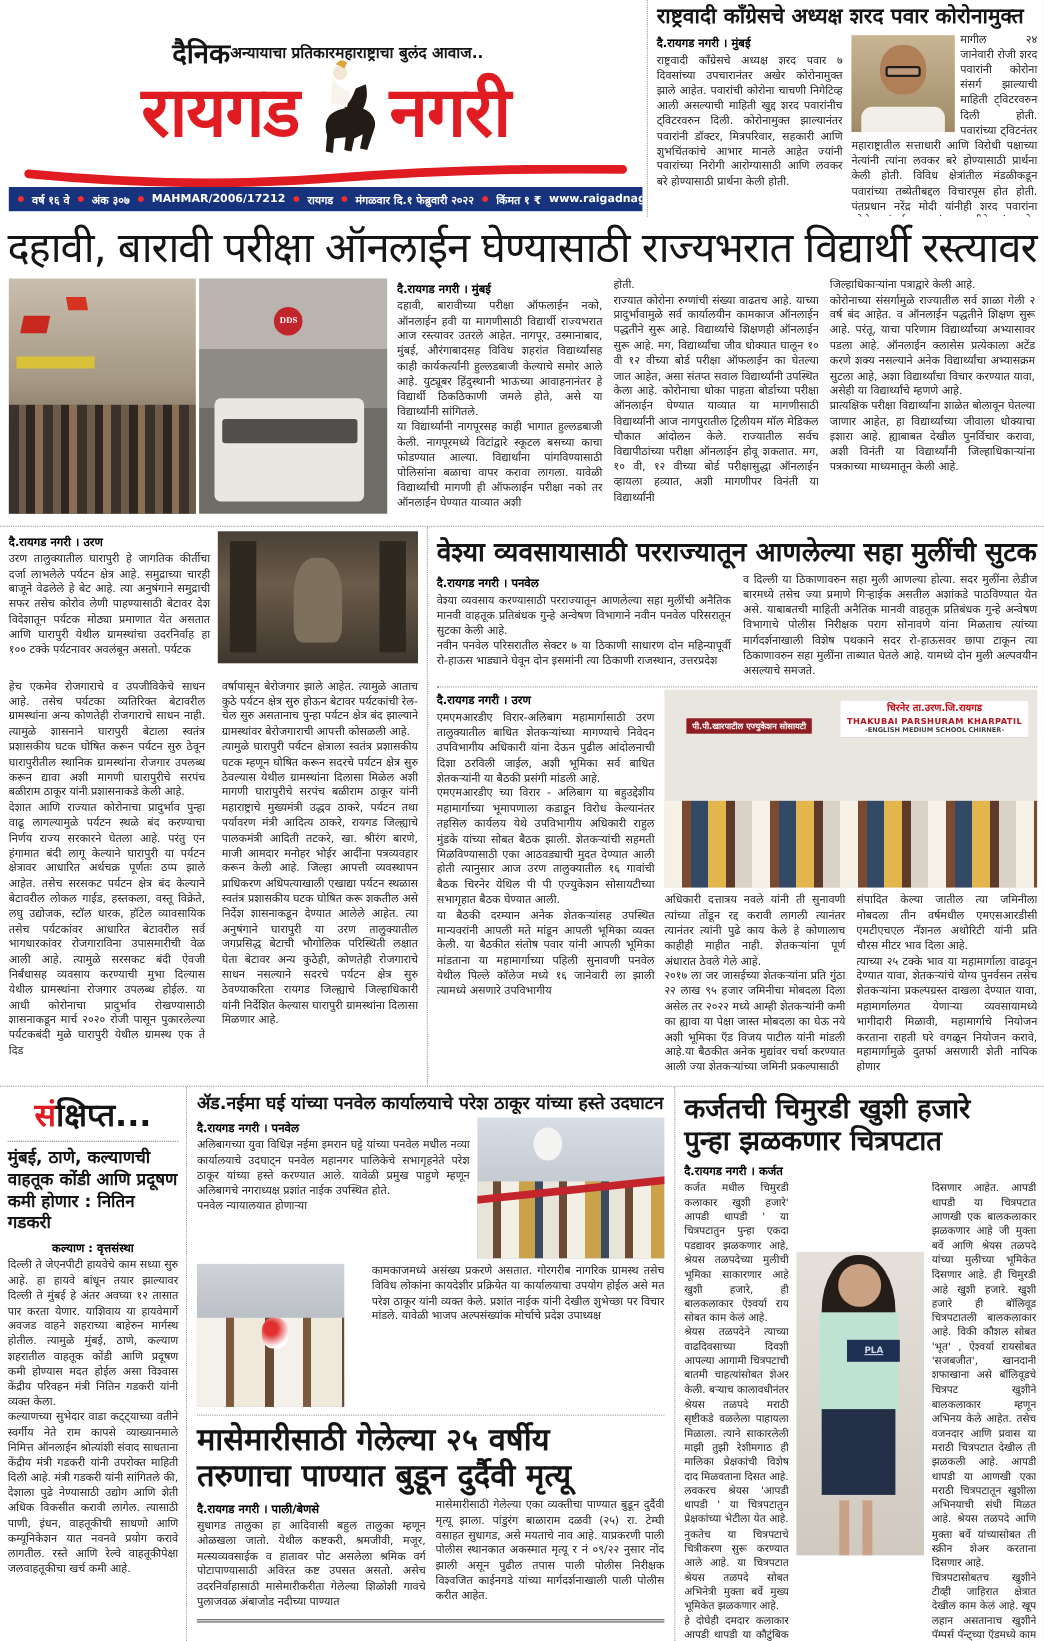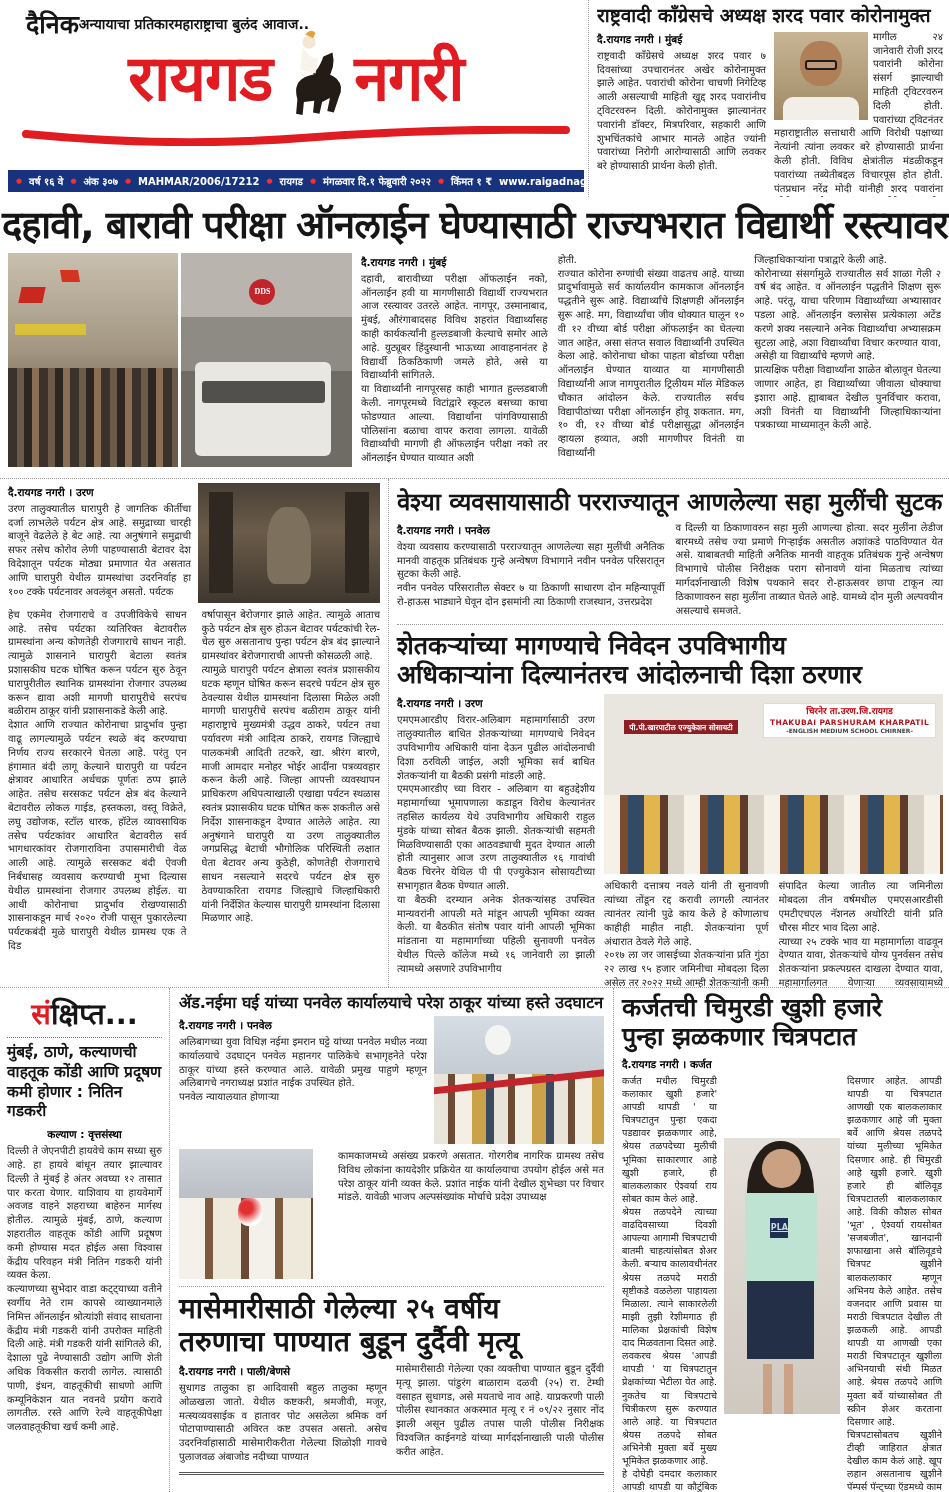--- a/index.html
+++ b/index.html
@@ -8,42 +8,42 @@
     width:949px; height:1492px; margin:0 auto; background:#fff; color:#151515;
     font-family:"DejaVu Sans","Liberation Sans",sans-serif; position:relative; overflow:hidden;
   }
   .bodytext { font-size:10px; line-height:1.38; text-align:justify; white-space:pre-line; color:#1c1c1c; }
   .byline { font-weight:bold; font-size:10.5px; margin:2px 0 3px; color:#000; }
   .ph { position:relative; overflow:hidden; background:#ccc; flex:none; }
 
   
   .toprow { display:flex; height:197px; }
   .masthead { width:588px; position:relative; padding:2px 4px 0 8px; display:flex; flex-direction:column; }
-  .mast-line1 { display:flex; justify-content:flex-start; align-items:flex-start; padding:4px 14px 0 18px; }
+  .mast-line1 { display:flex; justify-content:center; align-items:flex-start; padding:4px 14px 0 18px;margin-top:24px; }
   .daily { font-size:25px; font-weight:800; }
   .slogan { font-size:14px; font-weight:bold; margin-top:8px; }
   .mast-title { display:flex; align-items:center; justify-content:center; gap:2px; margin-top:-14px; }
   .title-word { color:#e01b22; font-size:63px; font-weight:800; line-height:1.05; letter-spacing:-1px; }
   .horse { margin-top:-2px; }
   .swoosh { margin:-6px auto 0; display:block; }
   .infobar { margin-top:auto; margin-bottom:5px; background:#17337e; color:#fff; font-size:10px; font-weight:bold;
              display:flex; gap:7px; align-items:center; padding:4px 8px; white-space:nowrap; overflow:hidden; }
   .dot { color:#ff2a2a; font-size:7px; }
   .site { color:#fff; }
   .pawar { flex:1; border-left:1px dotted #999; padding:2px 6px 0 8px; overflow:hidden; }
   .pawar-headline { font-size:19px; font-weight:800; line-height:1.1; padding:3px 0 4px; white-space:nowrap; overflow:hidden; }
   .pawar-cols { display:flex; gap:8px; }
   .pawar-cols > div { flex:1; }
   .ph-pawar { float:left; width:94px; height:88px; margin:2px 5px 2px 0; background:linear-gradient(180deg,#c8b594,#a08a66); }
   .pw-head { position:absolute; top:10%; left:28%; width:44%; height:52%; background:#b07f58; border-radius:46%; }
   .pw-glass { position:absolute; top:32%; left:33%; width:34%; height:11%; border:2px solid #1d1d1d; border-radius:3px; background:rgba(255,255,255,.2); }
   .pw-shirt { position:absolute; bottom:0; left:10%; width:80%; height:26%; background:#f2efe8; border-radius:10px 10px 0 0; }
 
   
-  .lead-headline { font-size:38px; font-weight:700; text-align:center; line-height:1.05;
+  .lead-headline { font-size:38px; font-weight:400; text-align:center; line-height:1.05;
                    padding:9px 2px 7px; letter-spacing:-1px; white-space:nowrap; overflow:hidden; }
   .lead-row { display:flex; gap:9px; padding:0 8px 6px; height:226px; overflow:hidden; border-bottom:1px dotted #999; }
   .lead-photos { display:flex; gap:3px; width:344px; flex:none;font-family:Liberation Serif, serif; }
   .ph-crowd { width:170px; height:214px; background:linear-gradient(180deg,#c9bfae,#a39782 45%,#6e6252 75%,#4e443a); }
   .flag1 { position:absolute; top:16%; left:7%; width:24px; height:16px; background:#c8281e; transform:skewX(-12deg); }
   .flag2 { position:absolute; top:8%; left:31%; width:18px; height:12px; background:#d4341f; transform:skewX(10deg); }
   .cr-banner { position:absolute; top:33%; left:4%; width:42%; height:11px; background:#d9c13a; }
   .crowdheads { position:absolute; bottom:0; width:100%; height:46%;
     background:repeating-linear-gradient(90deg,#3b332b 0 9px,#6d5b49 9px 16px,#2e2620 16px 24px,#8a6f55 24px 31px); }
   .ph-street { width:171px; height:214px; background:linear-gradient(180deg,#b9b5ae 0 30%,#8e8a84 30% 55%,#6f6c66 55%); }
@@ -57,21 +57,21 @@
   
   .midrow { display:flex; height:508px; overflow:hidden; }
   .zone-left { width:388px; flex:none; padding:2px 8px 0; }
   .gh-headline { font-size:25px; font-weight:800; line-height:1.14; padding:4px 0 3px; white-space:pre-line; }
   .gh-top { display:flex; gap:7px; margin-top:2px; }
   .gh-intro { flex:1; }
   .ph-caves { width:182px; height:120px; background:linear-gradient(180deg,#4a4036,#6b5c4a 40%,#3f372e); }
   .cave-p1 { position:absolute; top:8%; left:6%; width:13%; height:84%; background:#2e2821; }
   .cave-p2 { position:absolute; top:8%; right:6%; width:13%; height:84%; background:#2e2821; }
   .statue { position:absolute; left:38%; top:20%; width:24%; height:64%; background:#7d705d; border-radius:42% 42% 18% 18%; }
-  .gh-cols { display:flex; gap:15px; margin-top:5px; }
+  .gh-cols { display:flex; gap:15px; margin-top:15px; }
   .gh-cols > div { flex:1; overflow:hidden; }
   .zone-right { flex:1; border-left:1px dotted #999; padding:2px 6px 0 8px; overflow:hidden; }
   .ve-headline { font-size:24px; font-weight:800; padding:3px 0 4px; white-space:nowrap; overflow:hidden; }
   .ve-cols { display:flex; gap:11px; border-bottom:1px dotted #999; padding-bottom:7px; }
   .ve-cols > div { flex:1; }
   .sh-headline { font-size:25px; font-weight:800; line-height:1.16; padding:6px 0 3px; white-space:pre-line; }
   .sh-row { display:flex; gap:9px; margin-top:2px; }
   .sh-col1 { width:198px; flex:none; }
   .sh-right { flex:1; }
   .ph-meeting { width:100%; height:180px; background:#e9e6df; margin-bottom:5px; }
@@ -113,21 +113,21 @@
   .ms-cols { display:flex; gap:9px; border-bottom:3px double #555; padding-bottom:8px; }
   .ms-cols > div { flex:1; overflow:hidden; }
   .khushi { flex:1; padding:5px 7px 0 8px; overflow:hidden; border-bottom:3px double #555; }
   .kh-headline { font-size:25px; font-weight:800; line-height:1.18; white-space:pre-line; padding-bottom:3px; }
   .kh-row { display:flex; gap:7px; }
   .kh-col { flex:1; overflow:hidden; font-size:9.5px; }
   .ph-girl { width:116px; height:276px; margin-top:64px; background:linear-gradient(180deg,#e5e1da,#cfc9c0); }
   .g-hair { position:absolute; top:1%; left:20%; width:58%; height:38%; background:#241d18; border-radius:48% 48% 40% 40%; }
   .g-face { position:absolute; top:4%; left:33%; width:33%; height:14%; background:#caa183; border-radius:50%; }
   .g-top { position:absolute; top:20%; left:18%; width:62%; height:33%; background:#bfe3d2; }
-  .g-patch { position:absolute; top:29%; left:40%; width:18px; height:20px; background:#1d2f52; color:#cfd8e6;
+  .g-patch { position:absolute; top:29%; left:40%; width:48px; height:20px; background:#1d2f52; color:#cfd8e6;
              font-size:8px; font-weight:bold; display:flex; align-items:center; justify-content:center;text-decoration:underline; }
   .g-skirt { position:absolute; top:52%; left:20%; width:58%; height:28%; background:#232e47; }
   .g-leg1 { position:absolute; bottom:0; left:34%; width:9px; height:18%; background:#c9a287; }
   .g-leg2 { position:absolute; bottom:0; left:52%; width:9px; height:18%; background:#c9a287; }
 </style>
 </head>
 <body>
 
 <div class="page">
 
@@ -247,22 +247,20 @@
           <div>
             <div class="byline">दै.रायगड नगरी । पनवेल</div>
             <div class="bodytext">वेश्या व्यवसाय करण्यासाठी परराज्यातून आणलेल्या सहा मुलींची अनैतिक मानवी वाहतूक प्रतिबंधक गुन्हे अन्वेषण विभागाने नवीन पनवेल परिसरातून सुटका केली आहे.
 नवीन पनवेल परिसरातील सेक्टर ७ या ठिकाणी साधारण दोन महिन्यापूर्वी रो-हाऊस भाड्याने घेवून दोन इसमांनी त्या ठिकाणी राजस्थान, उत्तरप्रदेश</div>
           </div>
           <div class="bodytext">व दिल्ली या ठिकाणावरुन सहा मुली आणल्या होत्या. सदर मुलींना लेडीज बारमध्ये तसेच ज्या प्रमाणे गिऱ्हाईक असतील अशांकडे पाठविण्यात येत असे. याबाबतची माहिती अनैतिक मानवी वाहतूक प्रतिबंधक गुन्हे अन्वेषण विभागाचे पोलीस निरीक्षक पराग सोनावणे यांना मिळताच त्यांच्या मार्गदर्शनाखाली विशेष पथकाने सदर रो-हाऊसवर छापा टाकून त्या ठिकाणावरुन सहा मुलींना ताब्यात घेतले आहे. यामध्ये दोन मुली अल्पवयीन असल्याचे समजते.</div>
         </div>
       </div>
 
       <div>
-        <div class="sh-headline">शेतकऱ्यांच्या मागण्याचे निवेदन उपविभागीय
-अधिकाऱ्यांना दिल्यानंतरच आंदोलनाची दिशा ठरणार</div>
         <div class="sh-row">
           <div class="sh-col1">
             <div class="byline">दै.रायगड नगरी । उरण</div>
             <div class="bodytext">एमएमआरडीए विरार-अलिबाग महामार्गासाठी उरण तालुक्यातील बाधित शेतकऱ्यांच्या मागण्याचे निवेदन उपविभागीय अधिकारी यांना देऊन पुढील आंदोलनाची दिशा ठरविली जाईल, अशी भूमिका सर्व बाधित शेतकऱ्यांनी या बैठकी प्रसंगी मांडली आहे.
 एमएमआरडीए च्या विरार - अलिबाग या बहुउद्देशीय महामार्गाच्या भूमापणाला कडाडून विरोध केल्यानंतर तहसिल कार्यलय येथे उपविभागीय अधिकारी राहुल मुंडके यांच्या सोबत बैठक झाली. शेतकऱ्यांची सहमती मिळविण्यासाठी एका आठवड्याची मुदत देण्यात आली होती त्यानुसार आज उरण तालुक्यातील १६ गावांची बैठक चिरनेर येथिल पी पी एज्युकेशन सोसायटीच्या सभागृहात बैठक घेण्यात आली.
 या बैठकी दरम्यान अनेक शेतकऱ्यांसह उपस्थित मान्यवरांनी आपली मते मांडून आपली भूमिका व्यक्त केली. या बैठकीत संतोष पवार यांनी आपली भूमिका मांडताना या महामार्गाच्या पहिली सुनावणी पनवेल येथील पिल्ले कॉलेज मध्ये १६ जानेवारी ला झाली त्यामध्ये असणारे उपविभागीय</div>
           </div>
           <div class="sh-right">
             <div class="ph ph-meeting">
               <div class="sh-banner-left">पी.पी.खारपाटील एज्युकेशन सोसायटी</div>

